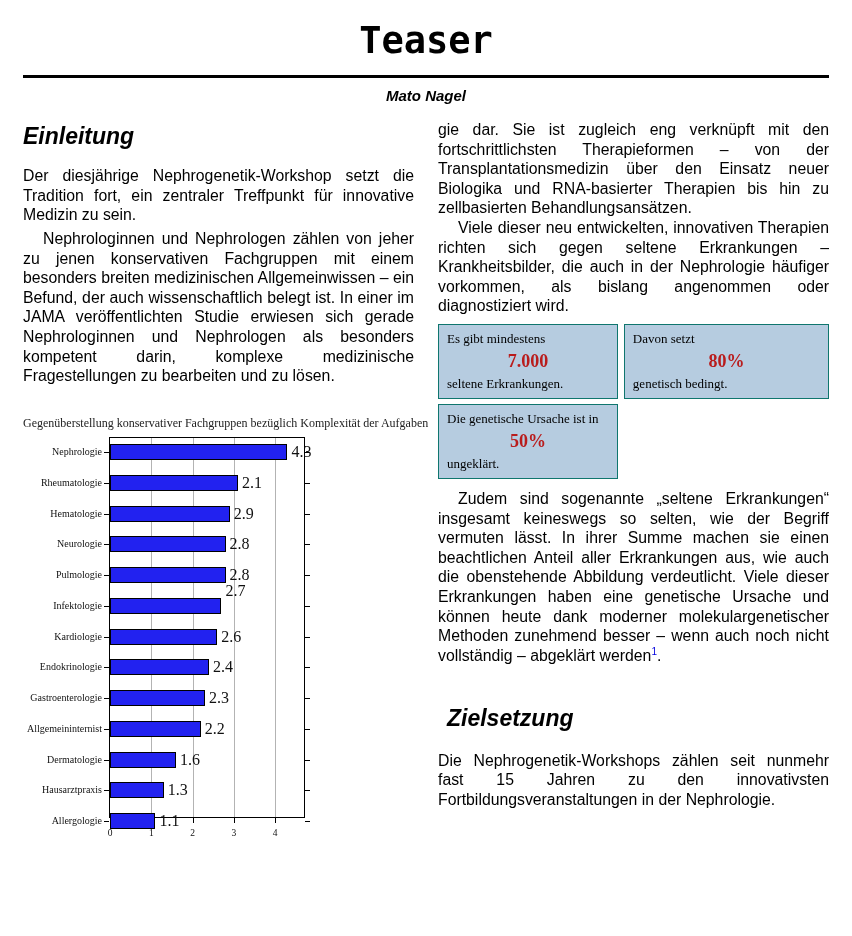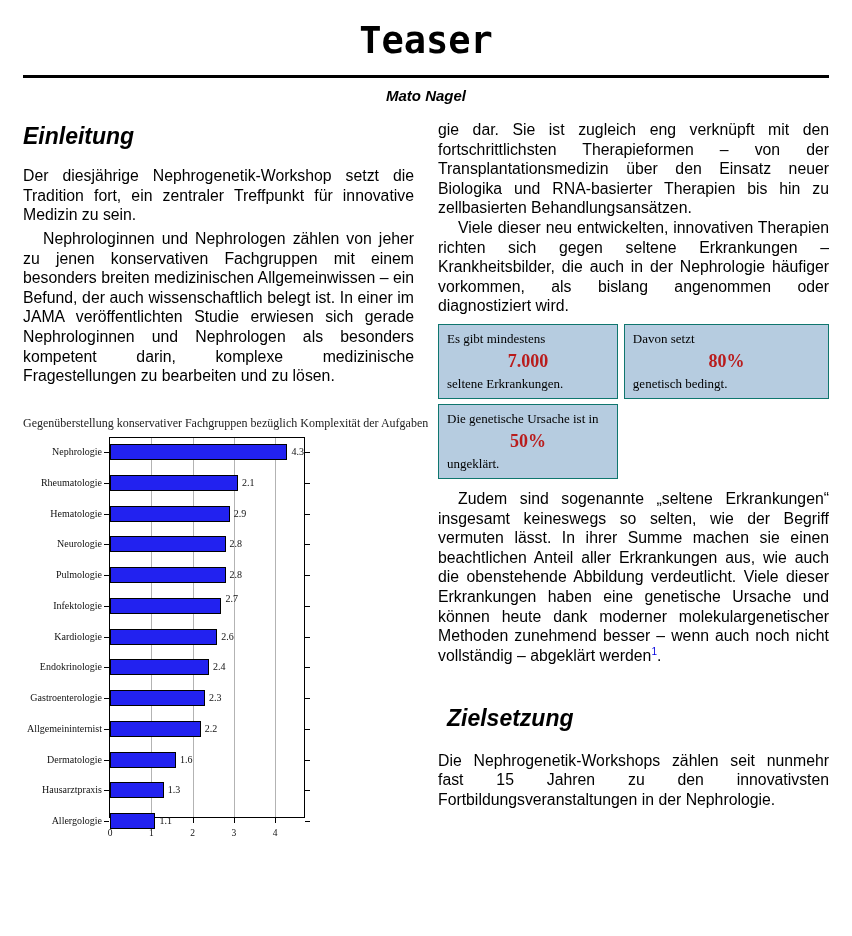--- a/index.html
+++ b/index.html
@@ -39,21 +39,21 @@
   .plot { position:relative; margin:8px 0 0 86px; width:196px; height:381px;
           border:1px solid #000; background:#fff; }
   .plot .gridline { position:absolute; top:0; bottom:0; width:1px; background:#b3b3b3; }
   .plot .bar { position:absolute; left:0; height:16px; border:1px solid #000; }
   .plot .ylabel { position:absolute; right:calc(100% + 8px); width:110px; text-align:right;
                   font-family:"Liberation Serif", serif; font-size:10px; line-height:12px;
                   white-space:nowrap; color:#111; }
   .plot .ytick { position:absolute; width:5px; height:1px; background:#000; }
   .plot .ytick.left  { left:-6px; }
   .plot .ytick.right { right:-6px; }
-  .plot .vlabel { position:absolute; font-family:"Liberation Serif", serif; font-size:10px;
+  .plot .vlabel { position:absolute; font-family:"Liberation Serif", serif; font-size:16px;
                   line-height:10px; color:#111; white-space:nowrap; }
   .plot .xtick  { position:absolute; bottom:-6px; width:1px; height:5px; background:#000; }
   .plot .xlabel { position:absolute; top:calc(100% + 7px); transform:translateX(-50%);
                   font-family:"Liberation Serif", serif; font-size:9.5px; color:#111; }
 
   
   .stat-grid { display:grid; grid-template-columns:46% 1fr; gap:5px 6px; margin:8px 0 10px; }
   .stat-box { border:1px solid #0f766e; background:#b6cce0; padding:5px 8px 6px;
               font-family:"Liberation Serif", serif; font-size:13px; line-height:17px;
               text-align:left; }
@@ -123,21 +123,21 @@
             <div class="vlabel" style="top: 101.31px; left: calc(59.5745% + 4px);">2.8</div>
             <div class="ylabel" style="top: 131.08px;">Pulmologie</div>
             <div class="ytick left" style="top: 137.08px;"></div>
             <div class="ytick right" style="top: 137.08px;"></div>
             <div class="bar" style="top: 129.08px; width: 59.5745%; background: rgb(34, 34, 240);"></div>
             <div class="vlabel" style="top: 132.08px; left: calc(59.5745% + 4px);">2.8</div>
             <div class="ylabel" style="top: 161.85px;">Infektologie</div>
             <div class="ytick left" style="top: 167.85px;"></div>
             <div class="ytick right" style="top: 167.85px;"></div>
             <div class="bar" style="top: 159.85px; width: 57.4468%; background: rgb(34, 34, 240);"></div>
-            <div class="vlabel" style="top: 156px; left: calc(57.4468% + 4px); font-family: Liberation Serif, serif;">2.7</div>
+            <div class="vlabel" style="top: 148px; left: calc(57.4468% + 4px); font-family: Liberation Serif, serif;">2.7</div>
             <div class="ylabel" style="top: 192.62px;">Kardiologie</div>
             <div class="ytick left" style="top: 198.62px;"></div>
             <div class="ytick right" style="top: 198.62px;"></div>
             <div class="bar" style="top: 190.62px; width: 55.3191%; background: rgb(34, 34, 240);"></div>
             <div class="vlabel" style="top: 193.62px; left: calc(55.3191% + 4px);">2.6</div>
             <div class="ylabel" style="top: 223.39px;">Endokrinologie</div>
             <div class="ytick left" style="top: 229.39px;"></div>
             <div class="ytick right" style="top: 229.39px;"></div>
             <div class="bar" style="top: 221.39px; width: 51.0638%; background: rgb(34, 34, 240);"></div>
             <div class="vlabel" style="top: 224.39px; left: calc(51.0638% + 4px);">2.4</div>

